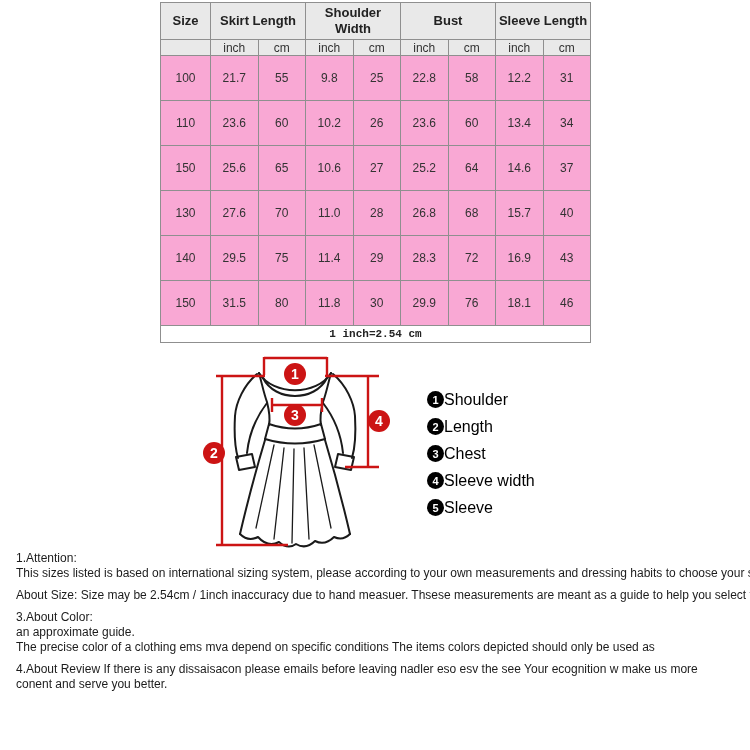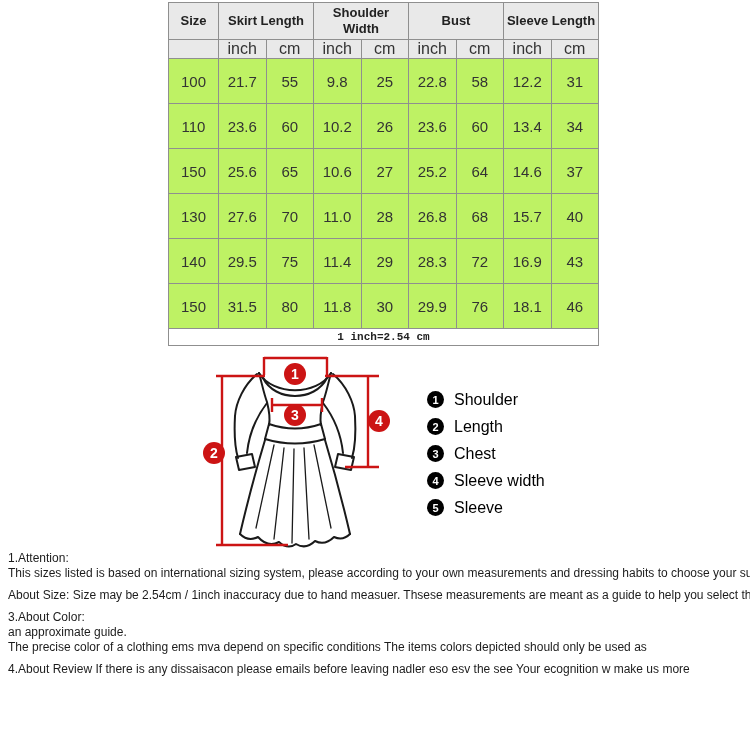--- a/index.html
+++ b/index.html
@@ -3,60 +3,60 @@
 <meta charset="utf-8">
 <style>
   html,body { margin:0; padding:0; }
   body {
     width:750px; height:750px; position:relative; background:#ffffff;
     font-family:"Liberation Sans", sans-serif; overflow:hidden;
   }
 
   
   .size-table {
-    position:absolute; left:168px; top:2px; width:430px;
+    position:absolute; left:160px; top:2px; width:430px;
     border-collapse:collapse; table-layout:fixed;
   }
   .size-table th, .size-table td {
     border:1px solid #8f8f8f; text-align:center; vertical-align:middle; padding:0;
   }
   .size-table .gh {
     background:#e9e9e9; font-size:13px; font-weight:700; color:#222;
     height:36px; line-height:1.25;
   }
   .size-table .uh {
-    background:#e9e9e9; font-size:16px; font-weight:400; color:#333; height:15px;
-  }
-  .size-table td.cell { font-size:15px; color:#333; height:44px; background:#bef264; }
+    background:#e9e9e9; font-size:12px; font-weight:400; color:#333; height:15px;
+  }
+  .size-table td.cell { font-size:12px; color:#333; height:44px; background:#f9a8d4; }
   .size-table td.fn {
     font-family:"Liberation Mono", monospace; font-size:11px; font-weight:700;
     color:#222; background:#fff;
   }
   .size-table td.fn-0 { height:16px;font-family:Liberation Mono, monospace; }
   .size-table td.fn-1 { height:21px; }
 
   
   .diagram { position:absolute; left:185px; top:352px; width:240px; height:215px; }
 
   
   .legend { position:absolute; left:427px; top:386px; }
   .legend-row { display:flex; align-items:center; height:27px; }
   .lg-circle {
     width:17px; height:17px; border-radius:50%; background:#000; color:#fff;
     font-size:11px; font-weight:700; display:flex; align-items:center;
     justify-content:center; flex:0 0 17px;
   }
-  .lg-label { margin-left:10px; font-size:16px; color:#000; }
+  .lg-label { font-size:16px; color:#000; }
 
   
   .notes {
     position:absolute; left:8px; top:551px; width:740px;
     font-size:12px; line-height:15px; color:#1c1c1c;
   }
-  .note-para { margin:0 0 7px 0; }
+  .note-para { margin:0 0 7px 8px; }
   .note-line { white-space:nowrap; }
 </style>
 </head>
 <body>
 
 <table class="size-table">
   <colgroup>
     <col style="width:50px">
     <col style="width:47.5px">
       <col style="width:47.5px">
@@ -252,14 +252,15 @@
     <div class="note-para">
       <div class="note-line">About Size: Size may be 2.54cm / 1inch inaccuracy due to hand measuer. Thsese measurements are meant as a guide to help you select the correct size.</div>
     </div>
     <div class="note-para">
       <div class="note-line">3.About Color:</div>
       <div class="note-line">an approximate guide.</div>
       <div class="note-line">The precise color of a clothing ems mva depend on specific conditions The items colors depicted should only be used as</div>
     </div>
     <div class="note-para">
       <div class="note-line">4.About Review If there is any dissaisacon please emails before leaving nadler eso esv the see Your ecognition w make us more</div>
+      <div class="note-line">conent and serve you better.</div>
     </div>
   </div>
 
 </body></html>

